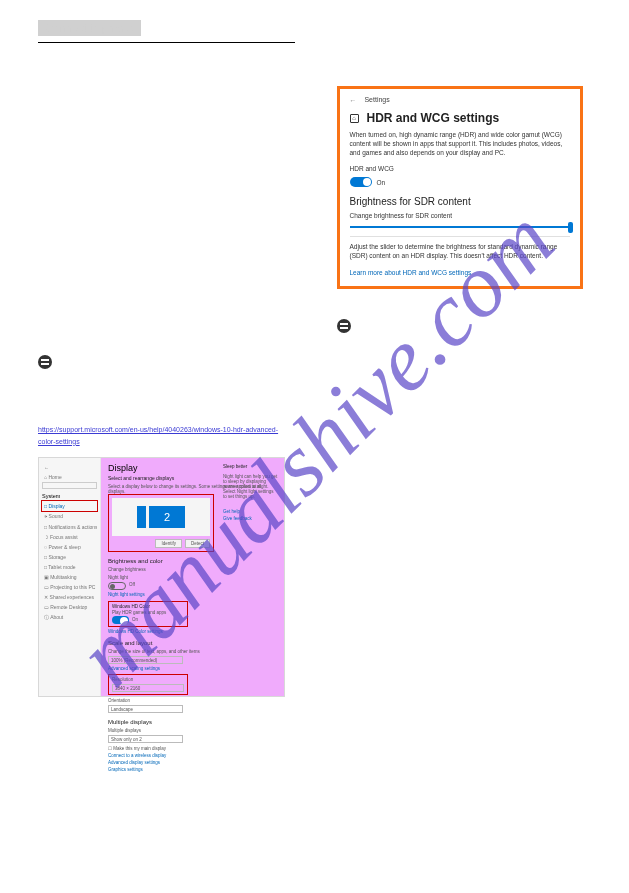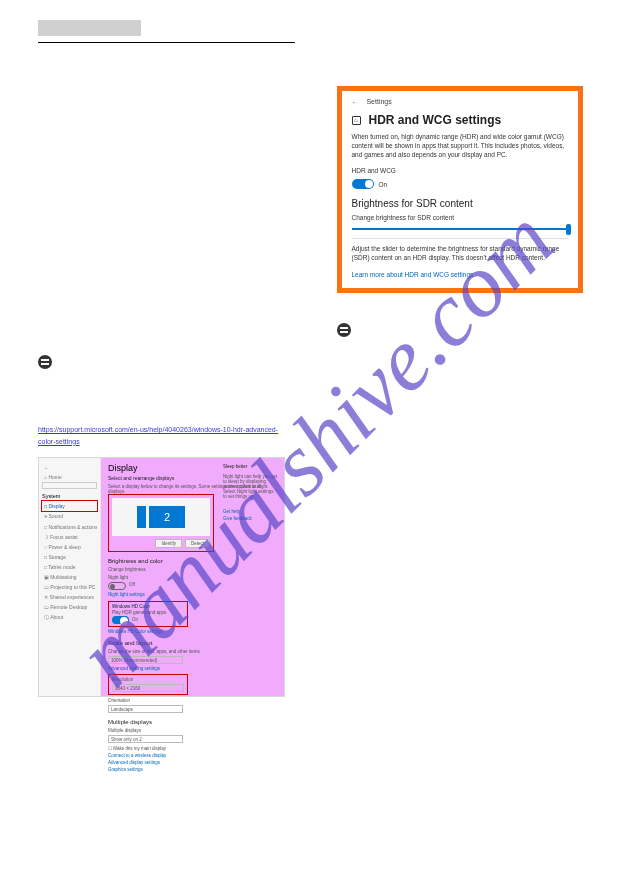--- a/index.html
+++ b/index.html
@@ -57,21 +57,21 @@
   }
   .col {
     width: 257px;
     position: relative;
   }
   .hidden-text {
     color: #ffffff;
     line-height: 1.3;
   }
   .win-settings {
-    border: 5px solid #f97316;
+    border: 3px solid #f97316;
     background: #fff;
     width: 246px;
     padding: 7px 10px 10px 10px;
     position: relative;
     z-index: 20;
     font-size: 7px;
     color: #333;
   }
   .win-top {
     font-size: 7px;

